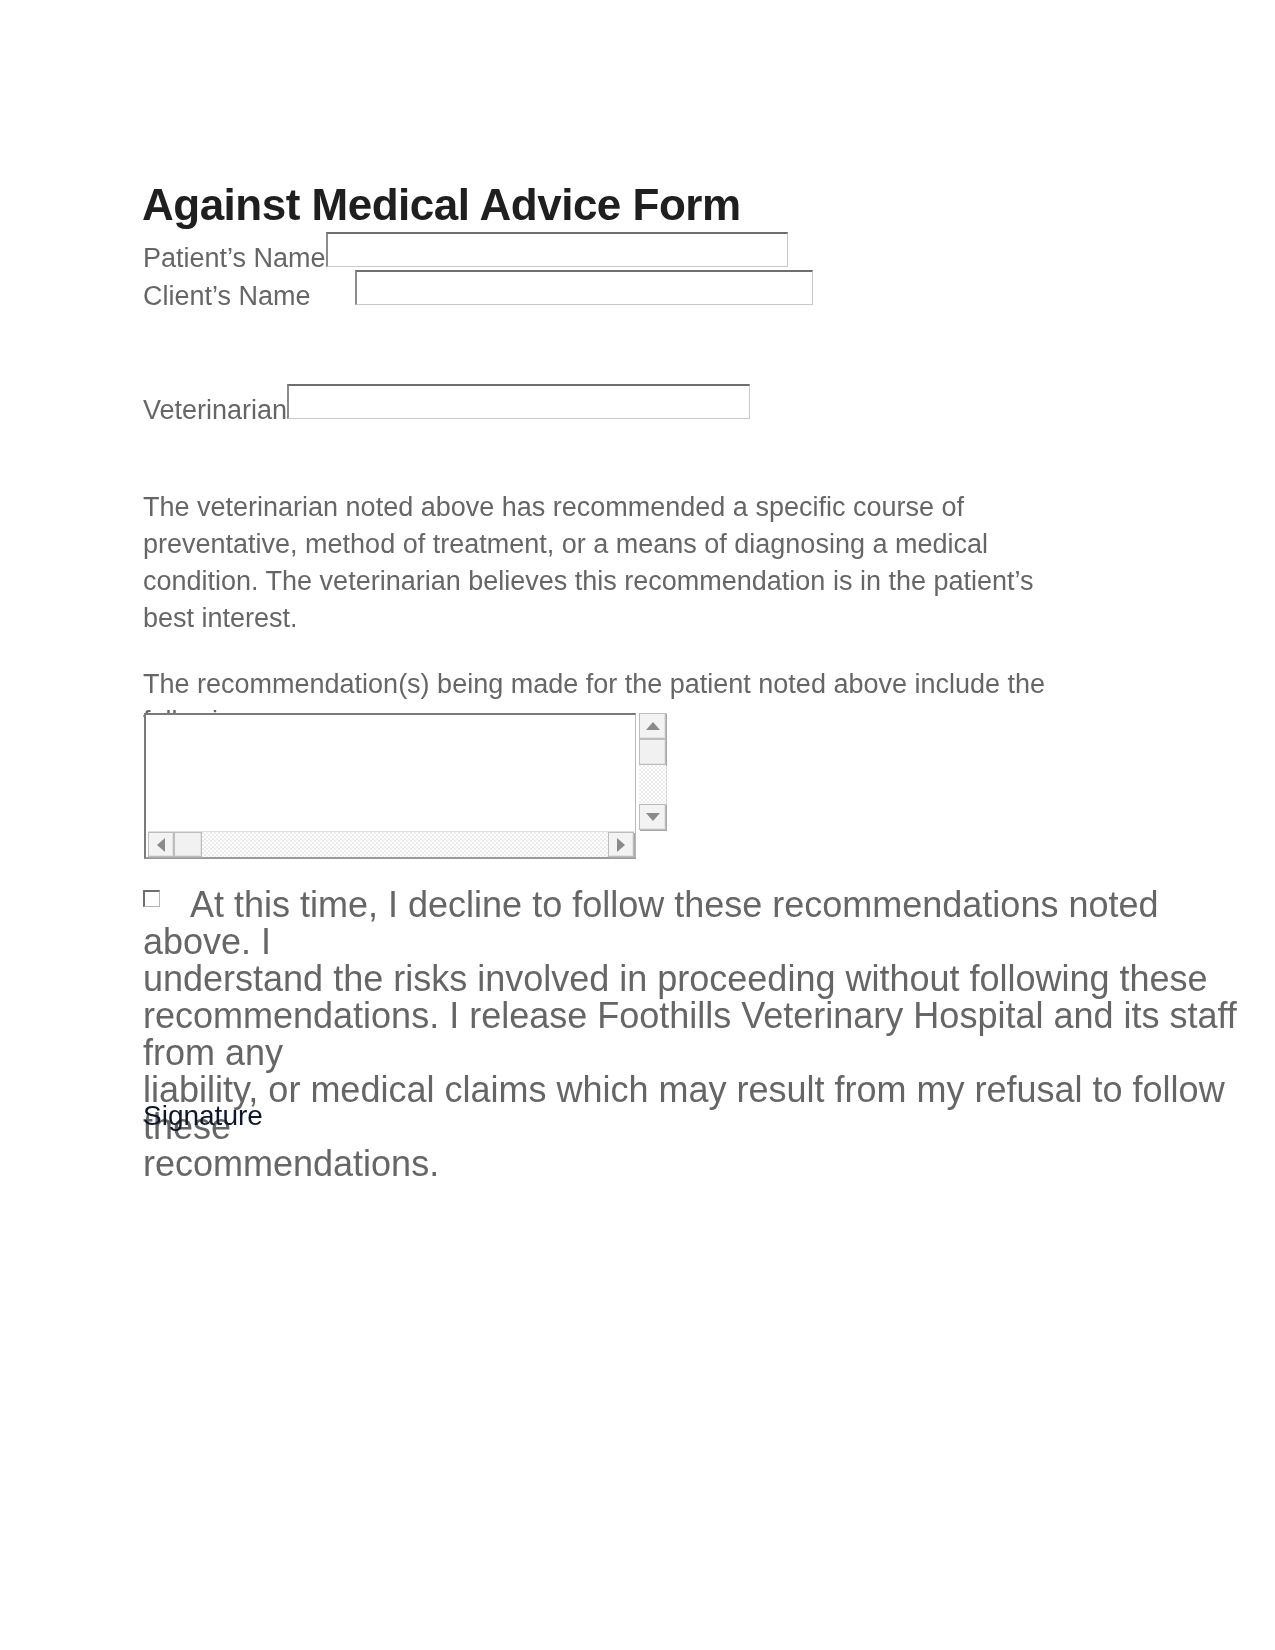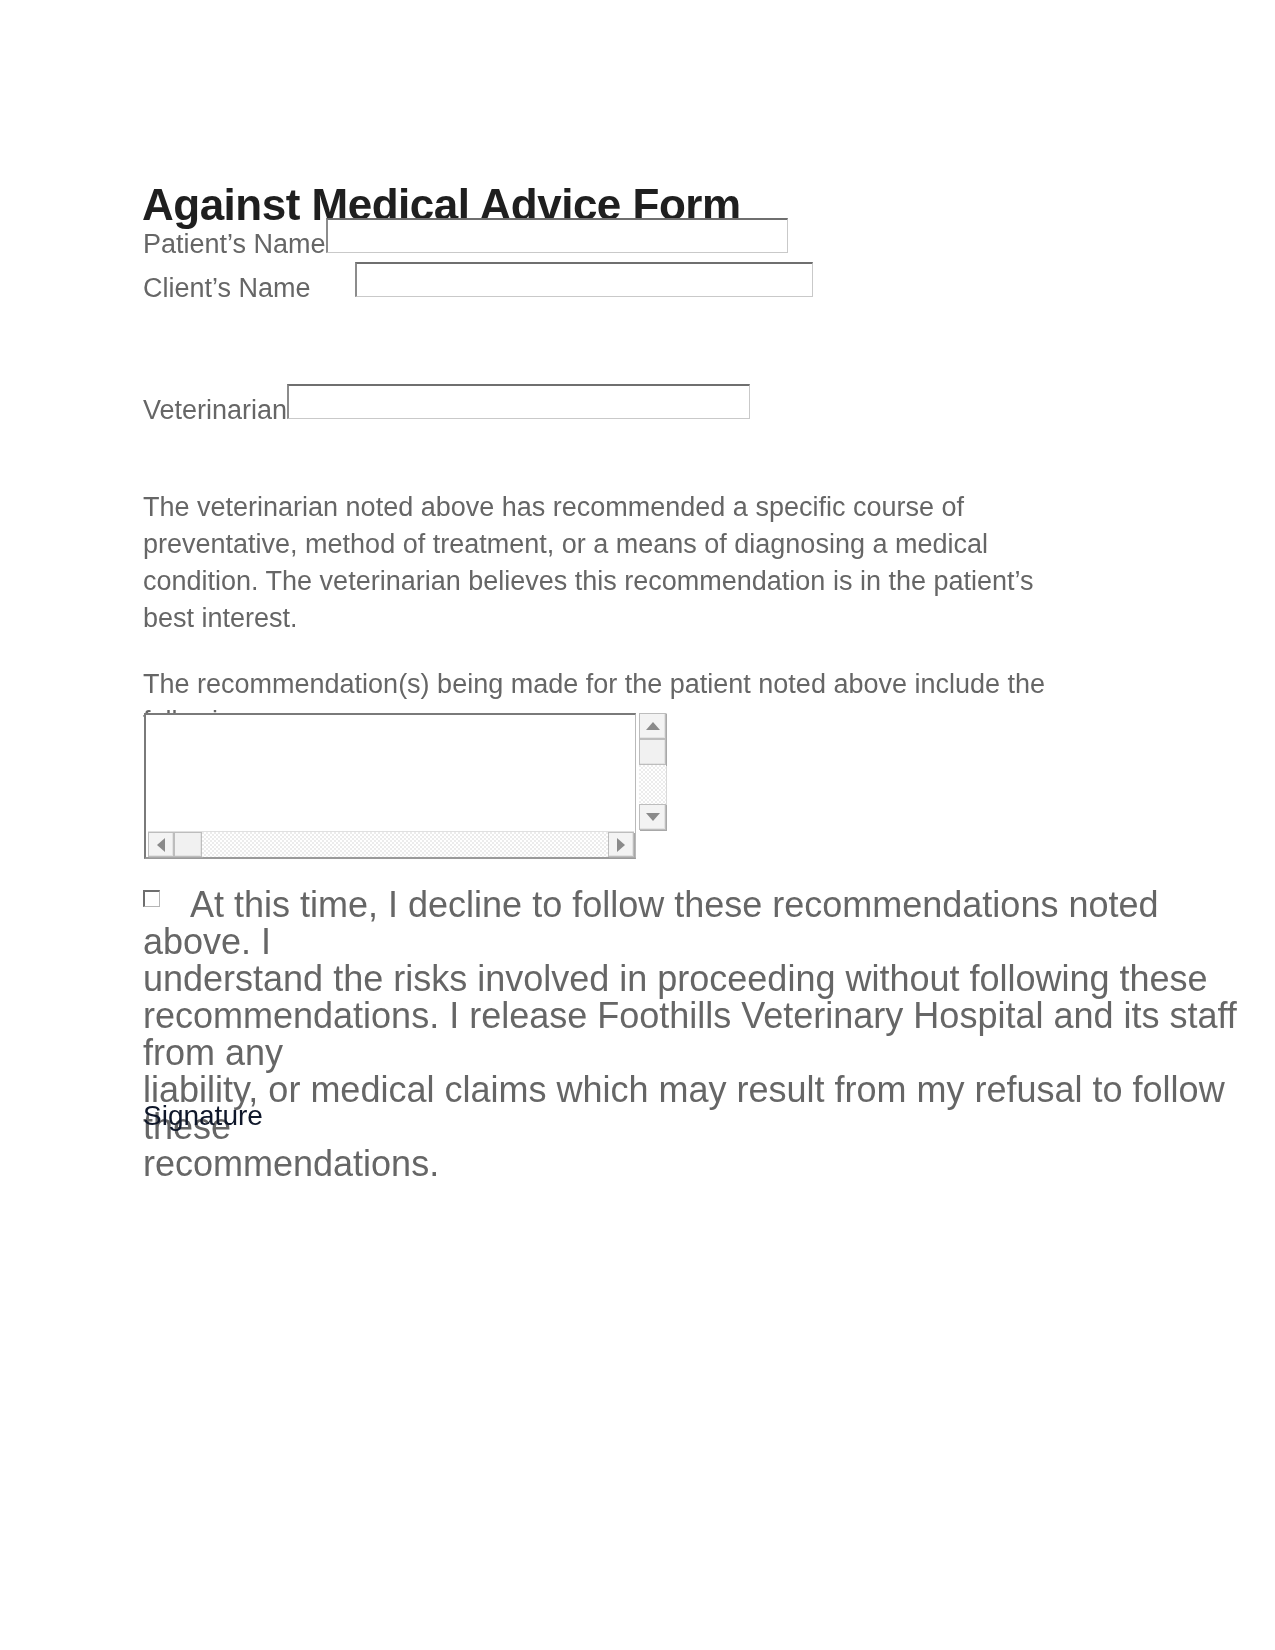--- a/index.html
+++ b/index.html
@@ -26,22 +26,22 @@
   .form-row{
     position:absolute;
     left:143px;
     height:37px;
     display:flex;
     align-items:center;
     font-size:27px;
     color:#666666;
     white-space:nowrap;
   }
-  .row-patient{top:226px;}
-  .row-client{top:270px;gap:44px;}
+  .row-patient{top:240px;}
+  .row-client{top:278px;gap:44px;}
   .row-email{top:335px;}
   .row-vet{top:392px;}
   .text-input{
     box-sizing:border-box;
     height:35px;
     background:#ffffff;
     border-top:2px solid #6f6f6f;
     border-left:2px solid #8c8c8c;
     border-right:1px solid #c9c9c9;
     border-bottom:1px solid #c9c9c9;

